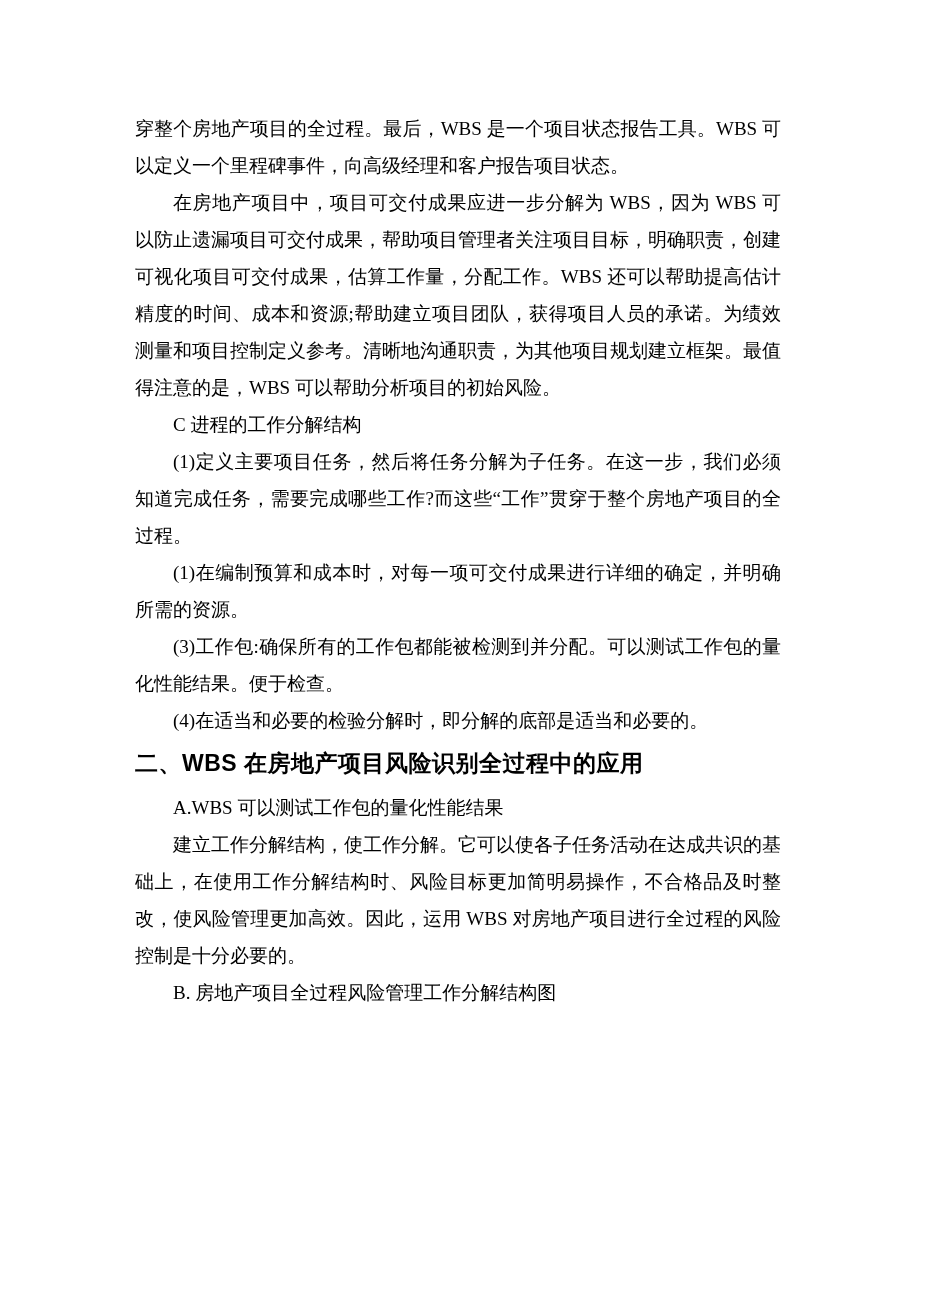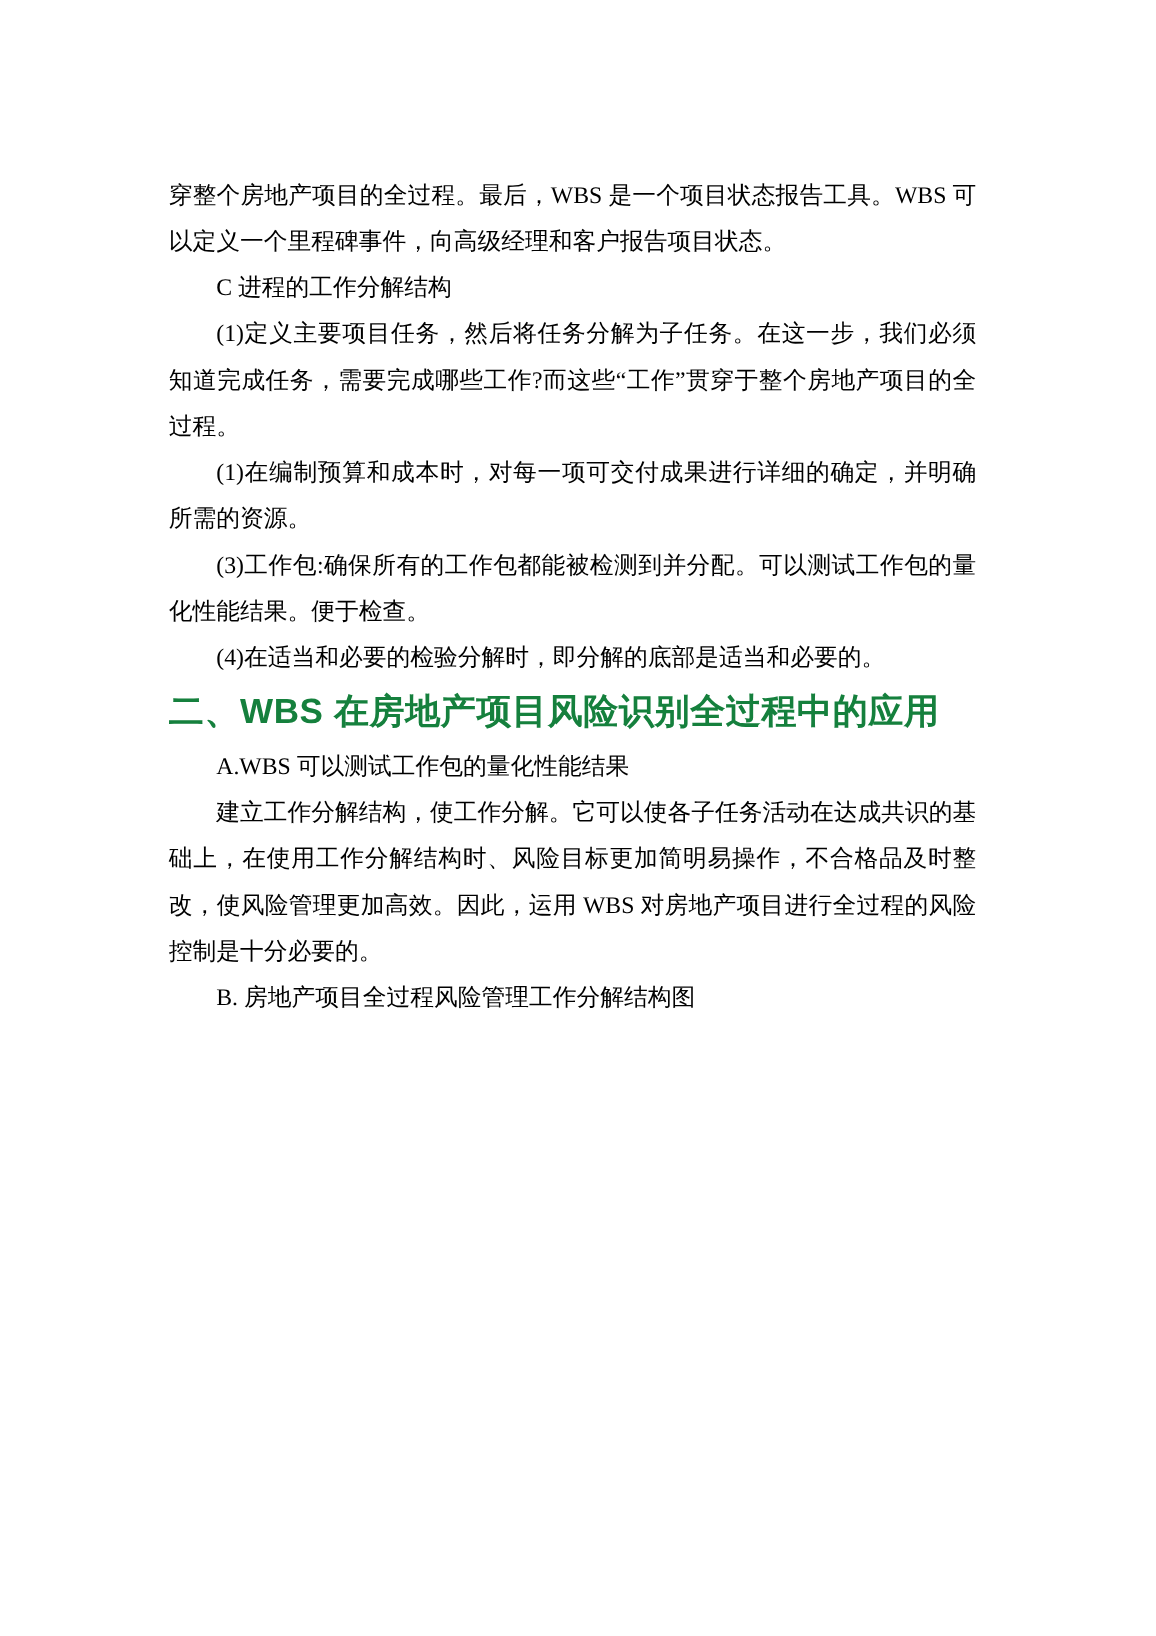--- a/index.html
+++ b/index.html
@@ -15,53 +15,53 @@
     overflow: hidden;
     font-family: "Liberation Serif", "DejaVu Serif", serif;
     color: #000000;
   }
   .content {
     position: absolute;
     top: 0;
     left: 135px;
     width: 646px;
     padding-top: 110px;
-    margin-top: 28px;
   }
   .para {
     margin: 0;
     font-size: 19px;
     line-height: 37px;
     text-align: justify;
     text-indent: 2em;
     color: #000000;
     font-family: "Liberation Serif", "DejaVu Serif", serif;
     word-break: break-all;
   }
   .para.continued {
     text-indent: 0;
   }
   .heading {
     margin: 2px 0 4px 0;
-    font-size: 28px;
+    font-size: 23px;
     line-height: 44px;
     font-weight: bold;
     text-align: left;
     text-indent: 0;
-    color: #15803d;
+    color: #000000;
     font-family: "Liberation Sans", "DejaVu Sans", sans-serif;
     letter-spacing: 0.5px;
   }
 </style>
 </head>
 <body>
 
 <div class="page">
   <div class="content">
     <p class="para continued">穿整个房地产项目的全过程。最后，WBS 是一个项目状态报告工具。WBS 可以定义一个里程碑事件，向高级经理和客户报告项目状态。</p>
+    <p class="para">在房地产项目中，项目可交付成果应进一步分解为 WBS，因为 WBS 可以防止遗漏项目可交付成果，帮助项目管理者关注项目目标，明确职责，创建可视化项目可交付成果，估算工作量，分配工作。WBS 还可以帮助提高估计精度的时间、成本和资源;帮助建立项目团队，获得项目人员的承诺。为绩效测量和项目控制定义参考。清晰地沟通职责，为其他项目规划建立框架。最值得注意的是，WBS 可以帮助分析项目的初始风险。</p>
     <p class="para">C 进程的工作分解结构</p>
     <p class="para">(1)定义主要项目任务，然后将任务分解为子任务。在这一步，我们必须知道完成任务，需要完成哪些工作?而这些“工作”贯穿于整个房地产项目的全过程。</p>
     <p class="para">(1)在编制预算和成本时，对每一项可交付成果进行详细的确定，并明确所需的资源。</p>
     <p class="para">(3)工作包:确保所有的工作包都能被检测到并分配。可以测试工作包的量化性能结果。便于检查。</p>
     <p class="para">(4)在适当和必要的检验分解时，即分解的底部是适当和必要的。</p>
     <h2 class="heading">二、WBS 在房地产项目风险识别全过程中的应用</h2>
     <p class="para">A.WBS 可以测试工作包的量化性能结果</p>
     <p class="para">建立工作分解结构，使工作分解。它可以使各子任务活动在达成共识的基础上，在使用工作分解结构时、风险目标更加简明易操作，不合格品及时整改，使风险管理更加高效。因此，运用 WBS 对房地产项目进行全过程的风险控制是十分必要的。</p>
     <p class="para">B. 房地产项目全过程风险管理工作分解结构图</p>
   </div>

